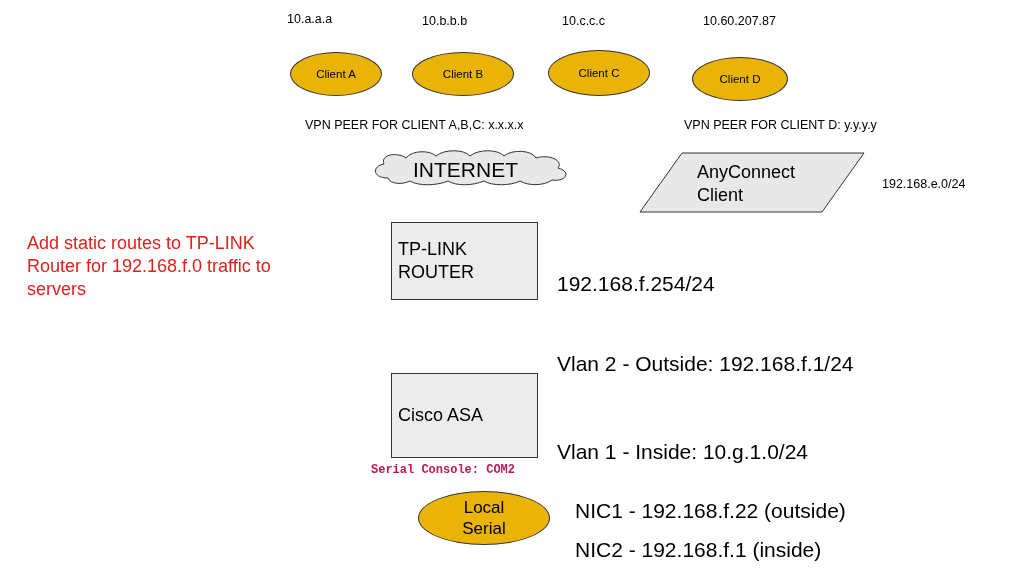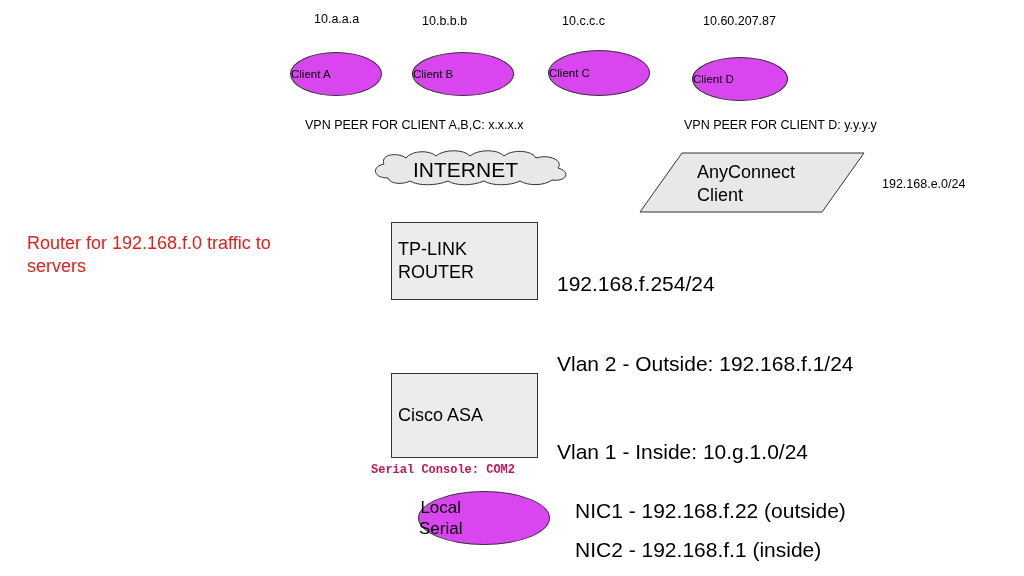--- a/index.html
+++ b/index.html
@@ -4,40 +4,40 @@
   <style>
     html, body { margin: 0; padding: 0; }
     body {
       width: 1024px; height: 576px; background: #ffffff;
       position: relative; overflow: hidden;
       font-family: "Liberation Sans", sans-serif; color: #000;
     }
     .abs { position: absolute; }
     .ip-label { font-size: 12.5px; }
     .ellipse {
-      position: absolute; background: #d946ef; border: 1px solid #333;
-      border-radius: 50%; display: flex; align-items: center; 
+      position: absolute; background: #eab308; border: 1px solid #333;
+      border-radius: 50%; display: flex; align-items: center; justify-content: center;
       font-size: 11.5px;
     }
     .box {
       position: absolute; background: #ececec; border: 1px solid #333;
       display: flex; align-items: center; padding-left: 6px; box-sizing: border-box;
       font-size: 18px; line-height: 23px;
     }
     .net-label { font-size: 21px; }
     .peer-label { font-size: 12.5px; }
     .note { color: #e0201b; font-size: 18px; line-height: 23px; }
     .console { color: #be185d; font-size: 12px; font-weight: bold; font-family: Liberation Mono, monospace; }
     svg.shape { position: absolute; overflow: visible; }
     .shape-text { position: absolute; font-size: 18px; line-height: 23px; }
   </style>
 </head>
 <body>
 
-<div class="abs ip-label" style="left:287px;top:12px;margin-left:27px;">10.a.a.a</div>
+<div class="abs ip-label" style="left:287px;top:12px;">10.a.a.a</div>
 <div class="abs ip-label" style="left:422px;top:14px;">10.b.b.b</div>
 <div class="abs ip-label" style="left:562px;top:14px;">10.c.c.c</div>
 <div class="abs ip-label" style="left:703px;top:14px;">10.60.207.87</div>
 
 <div class="ellipse" style="left:290px;top:52px;width:90px;height:42px;">
   <span>Client A</span>
 </div>
 <div class="ellipse" style="left:412px;top:52px;width:100px;height:42px;">
   <span>Client B</span>
 </div>
@@ -59,20 +59,21 @@
 <svg class="shape" style="left:640px;top:153px;" width="225" height="60">
   <polygon points="42,0 224,0 182,59 0,59" fill="#e8e8e8" stroke="#333" stroke-width="1"></polygon>
 </svg>
 <div class="shape-text" style="left:697px;top:161px;">
   <div>AnyConnect</div>
   <div>Client</div>
 </div>
 <div class="abs ip-label" style="left:882px;top:177px;">192.168.e.0/24</div>
 
 <div class="abs note" style="left:27px;top:232px;">
+  <div>Add static routes to TP-LINK</div>
   <div>Router for 192.168.f.0 traffic to</div>
   <div>servers</div>
 </div>
 
 <div class="box" style="left:391px;top:222px;width:147px;height:78px;">
   <div>
     <div>TP-LINK</div>
     <div>ROUTER</div>
   </div>
 </div>

